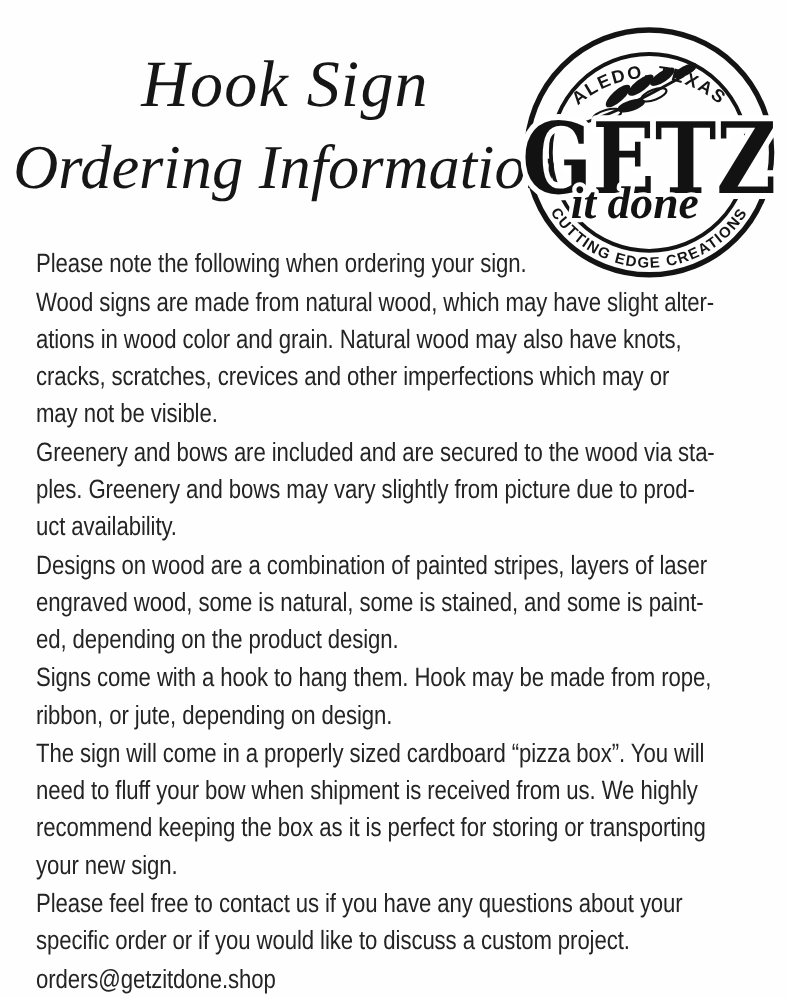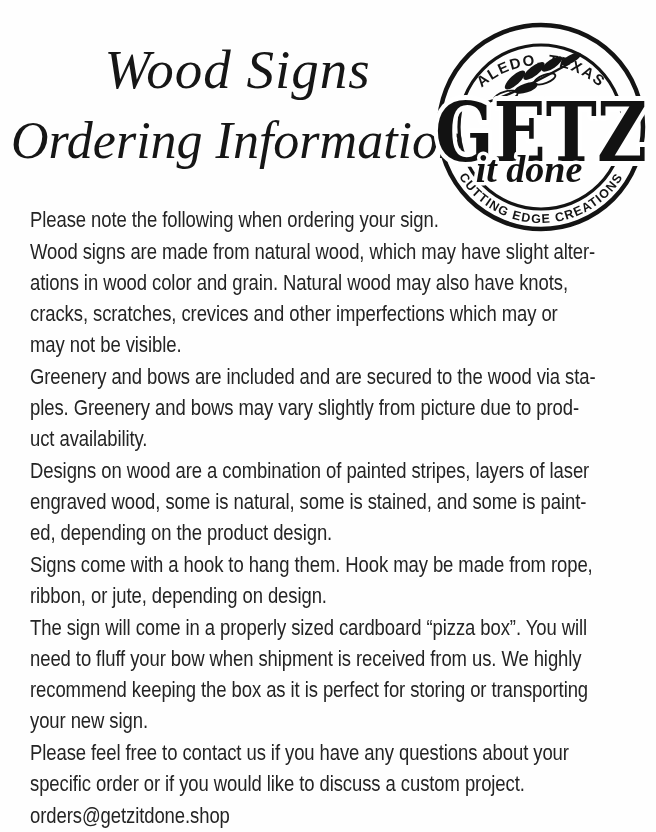--- a/index.html
+++ b/index.html
@@ -96,21 +96,21 @@
   .email {
     color: #242424;
   }
 </style>
 </head>
 <body>
 
 <div class="page">
 
   <div class="title-block">
-    <div class="title-line1">Wood Signs</div>
+    <div class="title-line1">Hook Sign</div>
     <div class="title-line2">Ordering Information</div>
   </div>
 
   <div class="content">
     <p>Please note the following when ordering your sign.</p>
     <p>Wood signs are made from natural wood, which may have slight alter-
 ations in wood color and grain. Natural wood may also have knots,
 cracks, scratches, crevices and other imperfections which may or
 may not be visible.</p>
     <p>Greenery and bows are included and are secured to the wood via sta-

